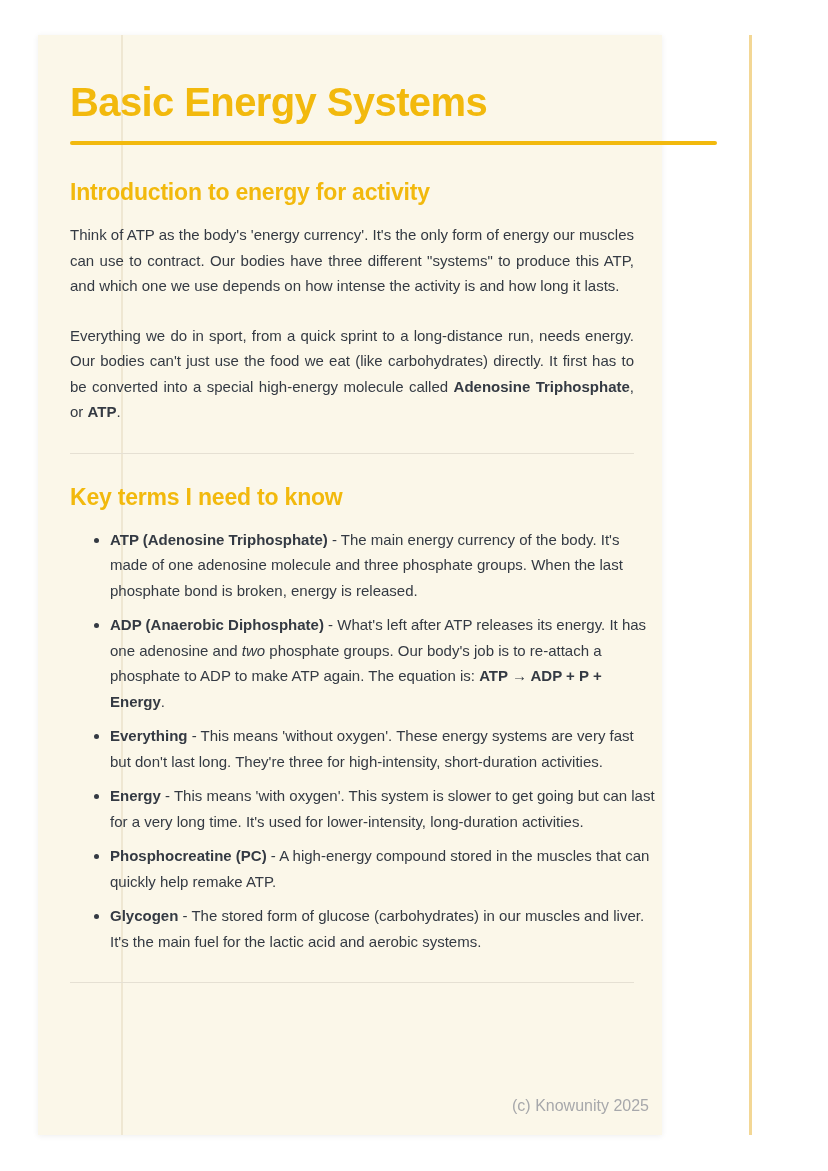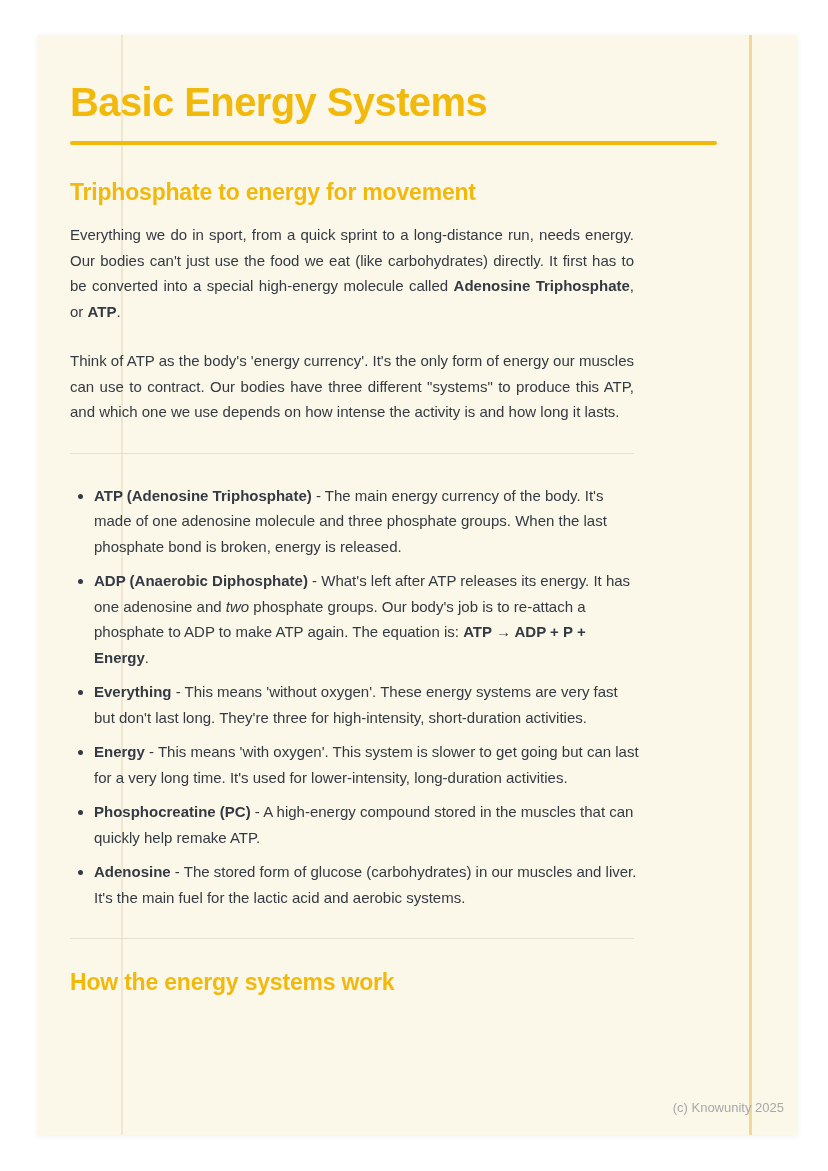--- a/index.html
+++ b/index.html
@@ -8,21 +8,21 @@
     height: 1171px;
     position: relative;
     background: #ffffff;
     font-family: "Liberation Sans", "DejaVu Sans", sans-serif;
     overflow: hidden;
   }
   .paper {
     position: absolute;
     left: 38px;
     top: 35px;
-    width: 759px;
+    width: 624px;
     height: 1100px;
     background: var(--paper, #FBF7E9);
     box-shadow: 0 1px 6px rgba(0,0,0,0.07);
   }
   .vline { position: absolute; top: 0; bottom: 0; }
   .vline-left  { left: 83px;  width: 2px; background: var(--line-left, #EFE7D2); }
   .vline-right { left: 711px; width: 3px; background: var(--line-right, #F3D795); }
   .content {
     position: relative;
     padding: 43px 0 0 32px;
@@ -59,64 +59,64 @@
     text-align: justify;
   }
   .divider {
     width: 564px;
     height: 1px;
     background: var(--divider, #E5E0D3);
     border: none;
     margin: 28px 0 29px;
   }
   ul.terms {
-    margin: 0;
+    margin: 16px;
     padding: 0 0 0 24px;
     width: 548px;
   }
   ul.terms li {
     font-size: 15px;
     line-height: 25.5px;
     margin: 0 0 9px;
   }
   strong { font-weight: 700; }
   em { font-style: italic; }
   .footer {
     position: absolute;
     right: 13px;
     bottom: 20px;
-    font-size: 13px;
+    font-size: 16px;
     color: var(--footer, #A7A8AB);
   }
 </style>
 </head>
 <body>
 
 <div class="paper">
   <div class="vline vline-left"></div>
   <div class="vline vline-right"></div>
 
   <div class="content">
     <h1>Basic Energy Systems</h1>
     <div class="title-rule"></div>
 
-    <h2>Triphosphate to energy for movement</h2>
+    <h2>Introduction to energy for activity</h2>
+    <p class="para"><span>Think of ATP as the body's 'energy currency'. It's the only form of energy our muscles can use to contract. Our bodies have three different "systems" to produce this ATP, and which one we use depends on how intense the activity is and how long it lasts.</span></p>
     <p class="para"><span>Everything we do in sport, from a quick sprint to a long-distance run, needs energy. Our bodies can't just use the food we eat (like carbohydrates) directly. It first has to be converted into a special high-energy molecule called </span><strong>Adenosine Triphosphate</strong><span>, or </span><strong>ATP</strong><span>.</span></p>
-    <p class="para"><span>Think of ATP as the body's 'energy currency'. It's the only form of energy our muscles can use to contract. Our bodies have three different "systems" to produce this ATP, and which one we use depends on how intense the activity is and how long it lasts.</span></p>
 
     <div class="divider"></div>
 
+    <h2>Key terms I need to know</h2>
     <ul class="terms">
       <li><strong>ATP (Adenosine Triphosphate)</strong><span> - The main energy currency of the body. It's made of one adenosine molecule and three phosphate groups. When the last phosphate bond is broken, energy is released.</span></li>
       <li><strong>ADP (Anaerobic Diphosphate)</strong><span> - What's left after ATP releases its energy. It has one adenosine and </span><em>two</em><span> phosphate groups. Our body's job is to re-attach a phosphate to ADP to make ATP again. The equation is: </span><strong>ATP → ADP + P + Energy</strong><span>.</span></li>
       <li><strong>Everything</strong><span> - This means 'without oxygen'. These energy systems are very fast but don't last long. They're three for high-intensity, short-duration activities.</span></li>
       <li><strong>Energy</strong><span> - This means 'with oxygen'. This system is slower to get going but can last for a very long time. It's used for lower-intensity, long-duration activities.</span></li>
       <li><strong>Phosphocreatine (PC)</strong><span> - A high-energy compound stored in the muscles that can quickly help remake ATP.</span></li>
-      <li><strong>Adenosine</strong><span> - The stored form of glucose (carbohydrates) in our muscles and liver. It's the main fuel for the lactic acid and aerobic systems.</span></li>
+      <li><strong>Glycogen</strong><span> - The stored form of glucose (carbohydrates) in our muscles and liver. It's the main fuel for the lactic acid and aerobic systems.</span></li>
     </ul>
 
     <div class="divider"></div>
 
-    <h2>How the energy systems work</h2>
   </div>
 
   <div class="footer">(c) Knowunity 2025</div>
 </div>
 
 </body></html>

